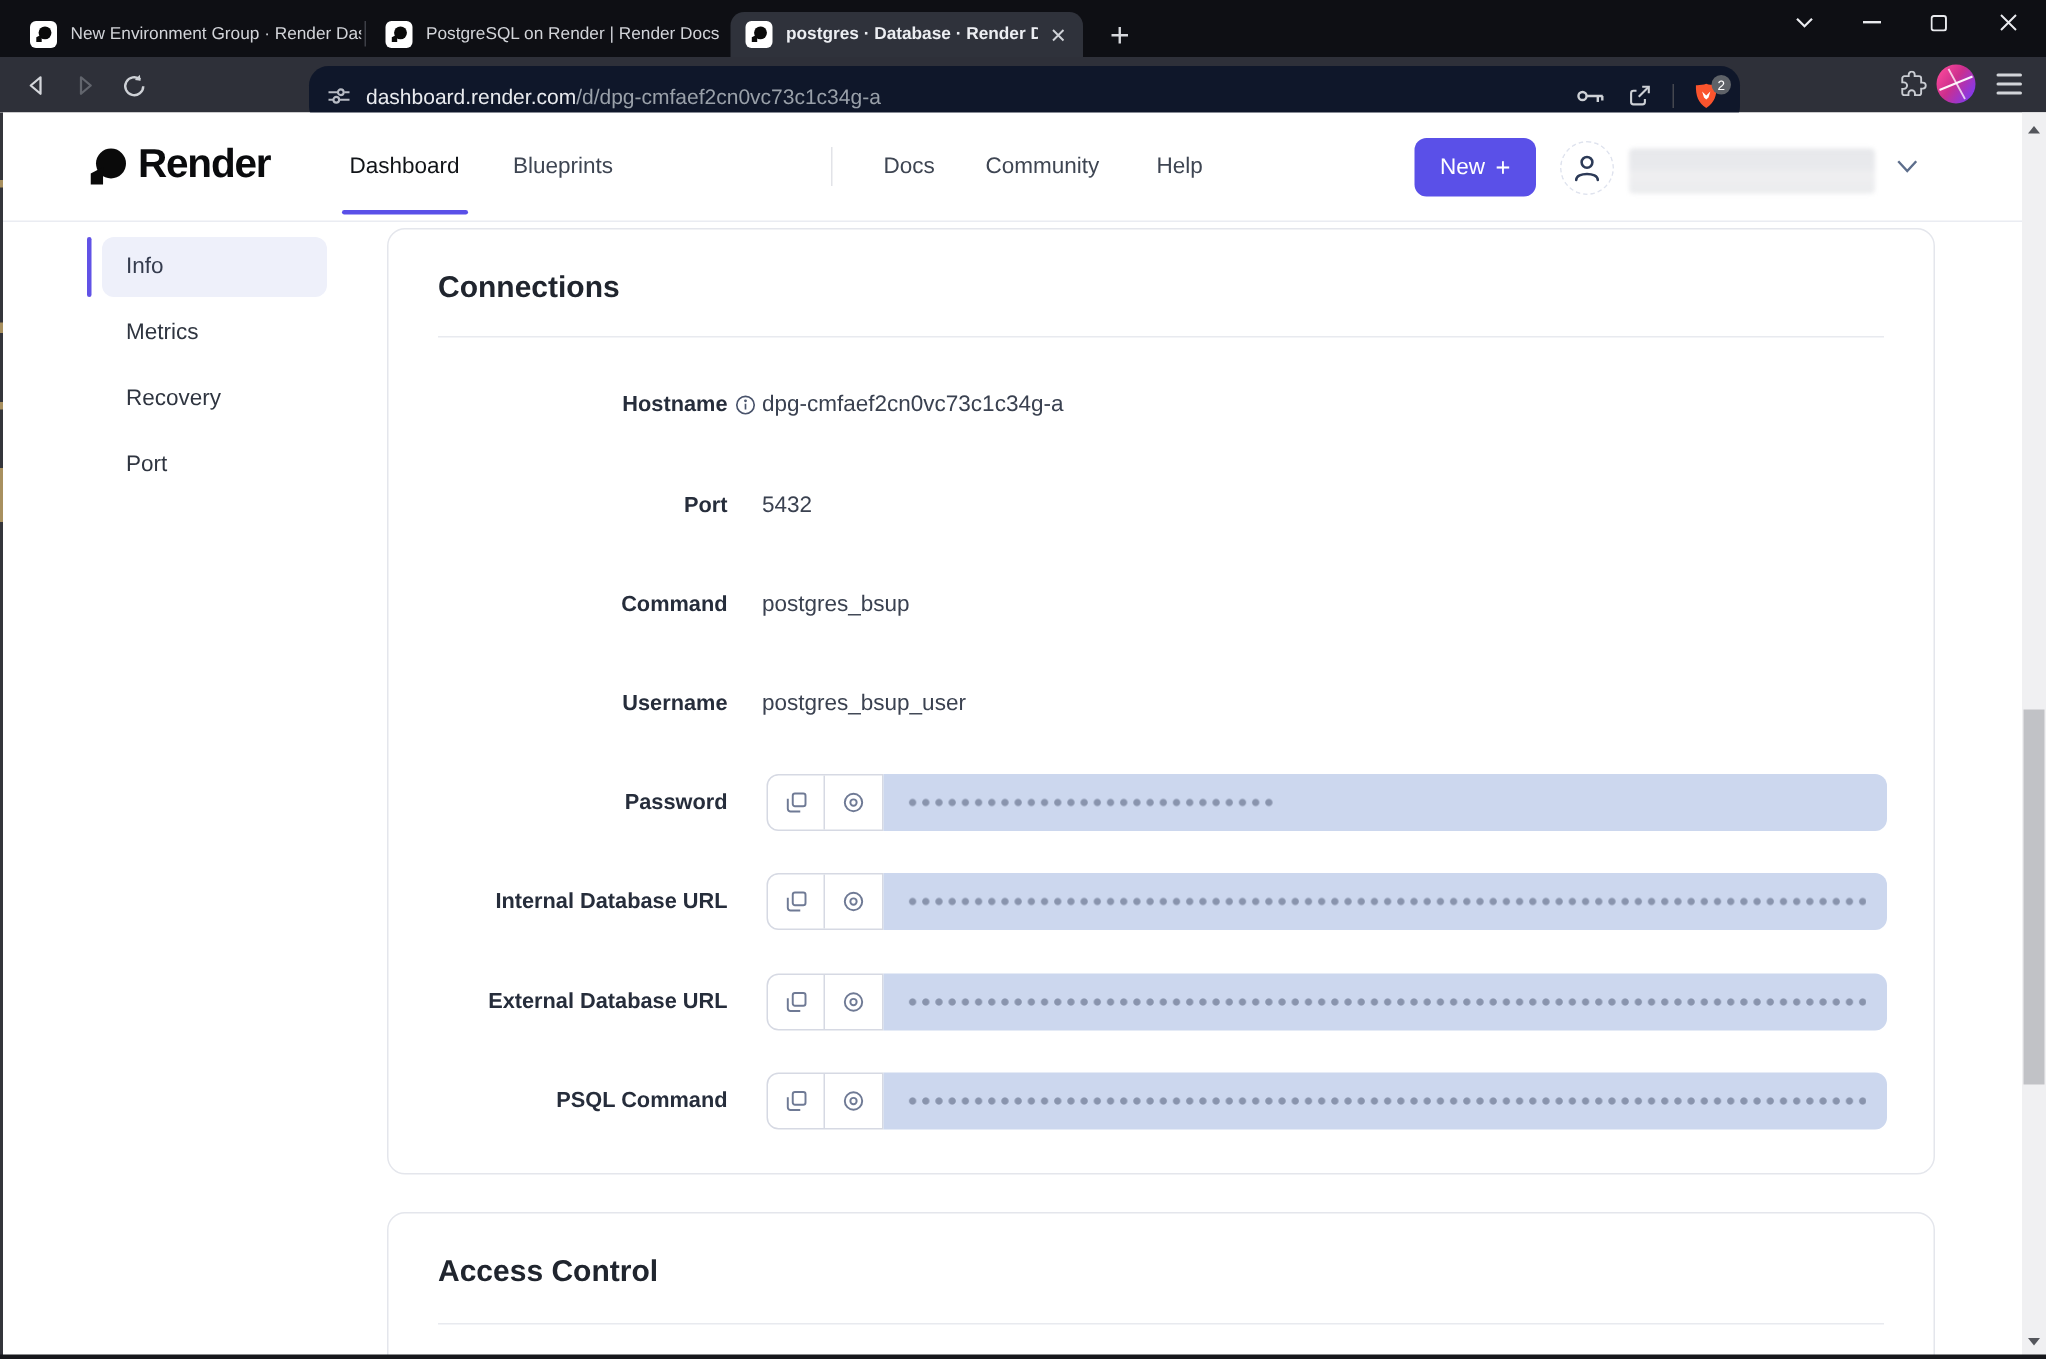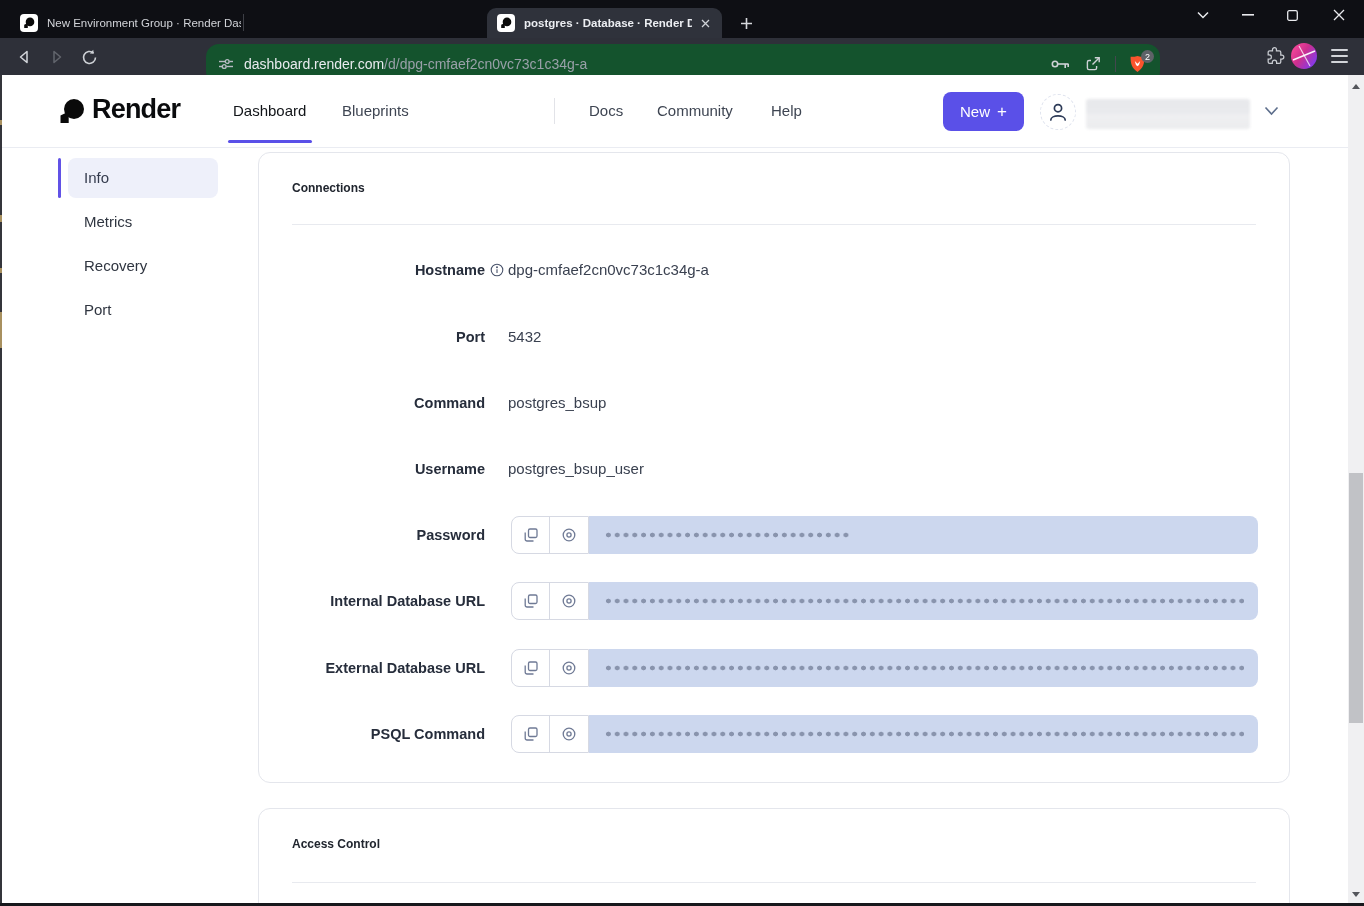--- a/index.html
+++ b/index.html
@@ -10,21 +10,21 @@
 .tab{position:absolute;top:8px;height:30px;display:flex;align-items:center;color:#d2d4d9;font-size:11.5px;overflow:hidden}
 .tab .ttl{margin-left:9px;white-space:nowrap;overflow:hidden;flex:1}
 .fav{width:18px;height:18px;border-radius:4px;background:#fff;margin-left:10px;flex:0 0 18px;display:flex;align-items:center;justify-content:center}
 #tab3{background:#2f323b;border-radius:9px 9px 0 0;color:#eceef2;font-weight:700}
 .tabdiv{position:absolute;top:14px;width:1px;height:17px;background:#3d3f46}
 .tabclose{flex:0 0 18px;margin:0 8px 0 4px;display:flex;align-items:center;justify-content:center}
 #newtab{position:absolute;left:733px;top:10px;width:26px;height:26px;display:flex;align-items:center;justify-content:center;border-radius:50%}
 .winctl{position:absolute;top:0;height:30px;width:45px;display:flex;align-items:center;justify-content:center}
 #toolbar{position:absolute;top:38px;left:0;width:1364px;height:37px;background:#2e3039}
 .navbtn{position:absolute;top:6px;width:26px;height:26px;display:flex;align-items:center;justify-content:center}
-#omnibox{position:absolute;left:206px;top:6px;width:954px;height:40px;background:#14532d;border-radius:13px;display:flex;align-items:center}
+#omnibox{position:absolute;left:206px;top:6px;width:954px;height:40px;background:#0f172a;border-radius:13px;display:flex;align-items:center}
 #omnibox .url{margin-left:10px;font-size:14px;color:#99a0a9;white-space:nowrap}
 #omnibox .url b{color:#e9ebef;font-weight:400}
 .obdiv{width:1px;height:16px;background:#44474f;margin-left:14px}
 .shieldwrap{position:relative;margin-left:13px;margin-right:14px}
 .badge{position:absolute;top:-5px;right:-8px;width:13px;height:13px;border-radius:50%;background:#5e6268;color:#fff;font-size:9px;display:flex;align-items:center;justify-content:center}
 #extbtn{position:absolute;left:1267px;top:9px}
 #avatar{position:absolute;left:1291px;top:5px;width:26px;height:26px;border-radius:50%;background:linear-gradient(125deg,#ff4b9b 5%,#cc2f8e 45%,#7e3af2 90%);overflow:hidden}
 #menubtn{position:absolute;left:1331px;top:11px;display:flex;flex-direction:column;gap:4px}
 #menubtn i{display:block;width:17px;height:2px;background:#d2d4d9;border-radius:1px}
 
@@ -43,21 +43,21 @@
 #blurbox{position:absolute;left:1086px;top:24px;width:164px;height:30px;border-radius:3px;background:linear-gradient(180deg,#e7e8eb 0%,#e9eaed 45%,#efeff1 55%,#ebecee 100%);filter:blur(1.5px)}
 #hdrchev{position:absolute;left:1264px;top:31px}
 
 #sb-bar{position:absolute;left:58px;top:83px;width:3px;height:40px;border-radius:2px;background:#6152e6}
 #sb-active{position:absolute;left:68px;top:83px;width:150px;height:40px;border-radius:8px;background:#eef0fa;color:#353c4e;font-size:15px;line-height:40px;padding-left:16px}
 .sbitem{position:absolute;left:84px;height:40px;line-height:40px;font-size:15px;color:#2f3540}
 
 .card{position:absolute;left:258px;width:1032px;background:#fff;border:1px solid #e4e6ec;border-radius:12px}
 #card1{top:77px;height:631px}
 #card2{top:733px;height:220px}
-.cardtitle{position:absolute;left:33px;top:28px;font-size:12px;font-weight:700;color:#20252e}
+.cardtitle{position:absolute;left:33px;top:28px;font-size:20px;font-weight:700;color:#20252e}
 .carddiv{position:absolute;left:33px;right:33px;top:71px;height:1px;background:#e8eaef}
 .row{position:absolute;left:0;width:100%;height:0}
 .rlabel{position:absolute;left:0;width:226px;top:-10px;height:20px;line-height:20px;text-align:right;font-size:14.5px;font-weight:700;color:#262d3b}
 .rvalue{position:absolute;left:249px;top:-10px;height:20px;line-height:20px;font-size:15px;color:#3a4150}
 .iconbox{position:absolute;left:252px;top:-19px;width:78px;height:38px;background:#fff;border:1px solid #d6d9e3;border-radius:8px 0 0 8px;display:flex}
 .iconcell{width:38.5px;height:100%;display:flex;align-items:center;justify-content:center}
 .iconcell:first-child{border-right:1px solid #d6d9e3}
 .maskfield{position:absolute;left:330px;top:-19px;width:669px;height:38px;background:#ccd7ee;border-radius:0 8px 8px 0}
 .dots{position:absolute;left:15px;top:15px;height:8px;background-image:radial-gradient(circle,#8994ad 2.1px,rgba(0,0,0,0) 2.7px);background-size:8.8px 8px;background-repeat:repeat-x}
 .dots.short{width:247px}
@@ -81,20 +81,29 @@
   <div class="tab" style="left:10px;width:231px">
     <span class="fav">
         <svg width="12" height="12" viewBox="0 0 12 12">
           <circle cx="7" cy="4.9" r="4.3" fill="#0a0a0a"></circle>
           <path d="M1.2 11 V7.8 L4.8 6 V11 Z" fill="#0a0a0a"></path>
         </svg>
       </span>
     <span class="ttl">New Environment Group · Render Das</span>
   </div>
   <div class="tabdiv" style="left:243px"></div>
+  <div class="tab" style="left:247px;width:235px">
+    <span class="fav">
+        <svg width="12" height="12" viewBox="0 0 12 12">
+          <circle cx="7" cy="4.9" r="4.3" fill="#0a0a0a"></circle>
+          <path d="M1.2 11 V7.8 L4.8 6 V11 Z" fill="#0a0a0a"></path>
+        </svg>
+      </span>
+    <span class="ttl">PostgreSQL on Render | Render Docs</span>
+  </div>
   <div class="tab" id="tab3" style="left:487px;width:235px">
     <span class="fav">
         <svg width="12" height="12" viewBox="0 0 12 12">
           <circle cx="7" cy="4.9" r="4.3" fill="#0a0a0a"></circle>
           <path d="M1.2 11 V7.8 L4.8 6 V11 Z" fill="#0a0a0a"></path>
         </svg>
       </span>
     <span class="ttl">postgres · Database · Render Da</span>
     <span class="tabclose">
         <svg width="9" height="9" viewBox="0 0 9 9">

